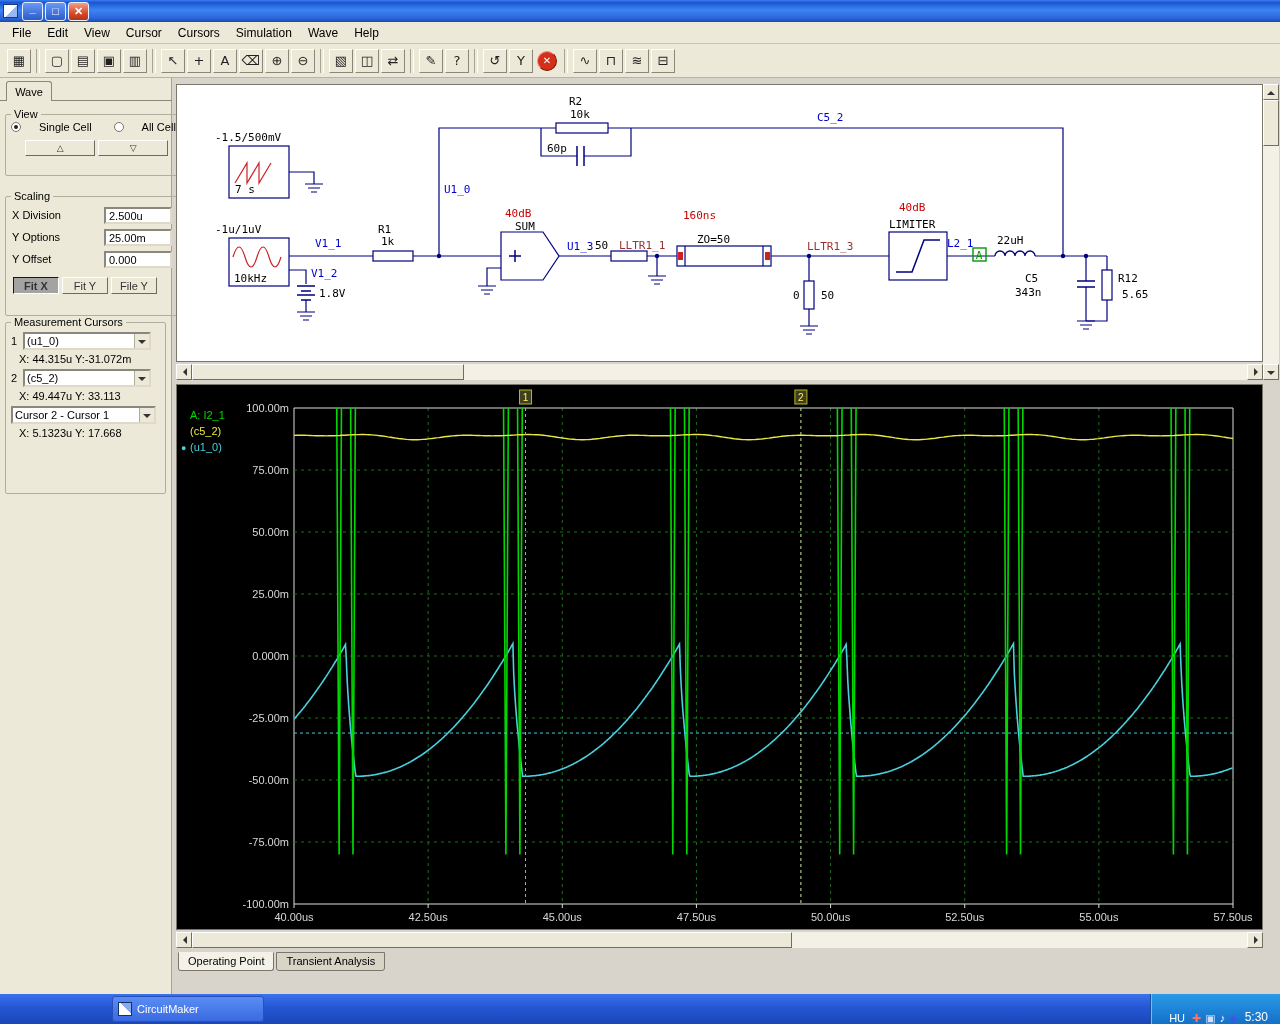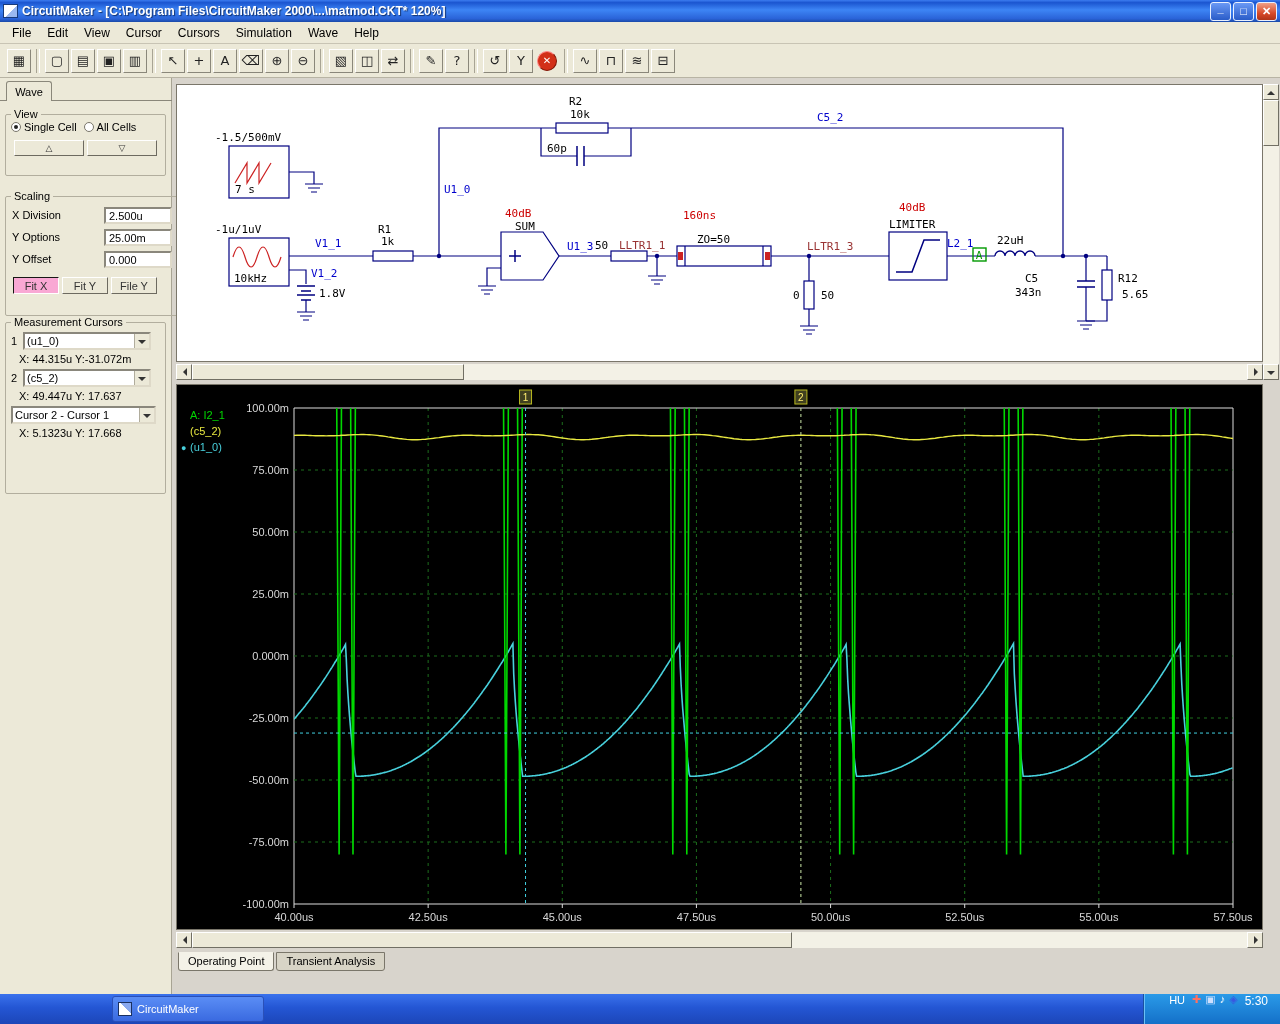--- a/index.html
+++ b/index.html
@@ -44,41 +44,41 @@
   .panel-tab{position:absolute;left:6px;top:3px;width:46px;height:20px;background:#ece9d8;
     border:1px solid #8a877a;border-bottom:none;border-radius:3px 3px 0 0;text-align:center;
     padding-top:4px;z-index:2;}
   .panel-sep{position:absolute;left:0;top:22px;width:172px;border-top:1px solid #8a877a;}
   .group{position:absolute;left:5px;width:161px;border:1px solid #b2ae9e;border-radius:2px;
     margin:0;padding:0 0 4px 0;}
   .group legend{font-size:11px;margin-left:5px;padding:0 3px;}
   .g-view{top:30px;height:68px;}
   .g-scaling{top:112px;height:126px;}
   .g-cursors{top:238px;height:178px;}
-  .radio-row{display:flex;align-items:center;gap:3px;margin:1px 2px 0 5px;}
+  .radio-row{display:flex;align-items:center;gap:18px;margin:1px 2px 0 5px;}
   .radio{width:10px;height:10px;border-radius:50%;background:#fff;border:1px solid #7a766a;
     position:relative;flex:none;}
   .radio.checked::after{content:'';position:absolute;left:2px;top:2px;width:4px;height:4px;
     border-radius:50%;background:#222;}
   .rlabel{margin-right:4px;white-space:nowrap;}
   .updown-row{display:flex;gap:3px;justify-content:center;margin-top:7px;}
   .pbtn{background:#ece9d8;border:1px solid;border-color:#fff #6d6a60 #6d6a60 #fff;
     font-size:9px;padding:0;color:#333;}
   .pbtn.half{width:70px;height:16px;}
   .srow{display:flex;align-items:center;margin:4px 2px 0 6px;height:18px;gap:36px;}
   .slabel{width:56px;}
   .field{width:68px;height:17px;background:#fff;border:2px inset #ded9c8;font-size:11px;
     padding:1px 3px;white-space:nowrap;overflow:hidden;}
   .spin{width:14px;height:17px;display:inline-flex;flex-direction:column;margin-left:1px;}
   .spin i{flex:1;background:#ece9d8;border:1px solid;border-color:#fff #6d6a60 #6d6a60 #fff;position:relative;}
   .spin i.sup::after{content:'';position:absolute;left:3px;top:1px;border:3px solid transparent;border-bottom:4px solid #333;}
   .spin i.sdn::after{content:'';position:absolute;left:3px;top:2px;border:3px solid transparent;border-top:4px solid #333;}
   .fitrow{display:flex;gap:3px;margin:9px 0 0 7px;}
   .pbtn.fit{width:46px;height:17px;font-size:11px;}
-  .pbtn.fit.active{border-style:inset;border-color:#6d6a60 #fff #fff #6d6a60;background:#f9a8d4;font-weight:normal;}
+  .pbtn.fit.active{border-style:inset;border-color:#6d6a60 #fff #fff #6d6a60;background:#a3a3a3;font-weight:bold;}
   .crow{display:flex;align-items:center;margin:4px 2px 0 5px;gap:4px;}
   .cnum{width:8px;}
   .combo{width:128px;height:18px;background:#fff;border:2px inset #ded9c8;display:flex;align-items:center;}
   .combo.wide{width:145px;}
   .combo-text{flex:1;padding-left:2px;white-space:nowrap;overflow:hidden;}
   .combo-btn{width:15px;align-self:stretch;background:#ece9d8;border-left:1px solid #b0ac9c;position:relative;flex:none;}
   .combo-btn::after{content:'';position:absolute;left:3px;top:6px;border:4px solid transparent;border-top:4px solid #333;}
   .readout{margin:3px 0 0 13px;white-space:nowrap;}
 
   
@@ -121,34 +121,33 @@
     box-shadow:inset 0 1px 2px #a8e098,2px 0 4px rgba(0,0,0,.4);margin-top:39px;}
   .winflag{width:17px;height:15px;display:grid;grid-template-columns:7px 7px;gap:1px;transform:skewY(-6deg);}
   .f{width:7px;height:6px;border-radius:1px;}
   .f.r{background:#e84820}.f.g{background:#70c030}.f.b{background:#3090e8}.f.y{background:#f0c020}
   .taskbtn{margin:2px 0 2px 14px;width:152px;background:linear-gradient(#5a8df5,#3a6ae0);
     border:1px solid #2a50b8;border-radius:3px;display:flex;align-items:center;gap:5px;
     color:#fff;font-size:11px;padding:0 5px;}
   .task-icon{width:14px;height:14px;background:linear-gradient(45deg,#fff 55%,#88a8f0 55%);
     border:1px solid #1a3060;flex:none;}
   .tray{margin-left:auto;background:linear-gradient(#2a9ae8,#1470c8);border-left:1px solid #1a50a0;
-    box-shadow:inset 1px 0 0 #6ac0f8;display:flex;align-items:flex-start;gap:7px;padding:0 12px 0 25px;color:#fff;}
+    box-shadow:inset 1px 0 0 #6ac0f8;display:flex;align-items:flex-end;gap:7px;padding:0 12px 0 18px;color:#fff;}
   .lang{font-size:11px;}
   .tray-icons{display:flex;gap:4px;align-items:center;}
   .tray-icons span{font-size:11px;line-height:1;}
   .clock{font-size:12px;}
 </style>
 </head>
 <body>
 
 <div class="screen">
 
   <div class="titlebar">
     <span class="title-icon"></span>
-    <span class="title-text">CircuitMaker - [C:\Program Files\CircuitMaker 2000\...\matmod.CKT* 120%]</span>
     <span class="win-btns">
       <button class="winbtn min">
           <span>_</span>
         </button>
       <button class="winbtn max">
           <span>□</span>
         </button>
       <button class="winbtn close">
           <span>✕</span>
         </button>
@@ -261,21 +260,21 @@
           </span>
         </div>
         <div class="readout">X: 44.315u  Y:-31.072m</div>
         <div class="crow">
           <span class="cnum">2</span>
           <span class="combo">
             <span class="combo-text">(c5_2)</span>
             <span class="combo-btn"></span>
           </span>
         </div>
-        <div class="readout">X: 49.447u  Y: 17.637</div>
+        <div class="readout">X: 49.447u  Y: 33.113</div>
         <div class="crow">
           <span class="combo wide">
             <span class="combo-text">Cursor 2 - Cursor 1</span>
             <span class="combo-btn"></span>
           </span>
         </div>
         <div class="readout">X: 5.1323u  Y: 17.668</div>
       </fieldset>
     </div>
 

